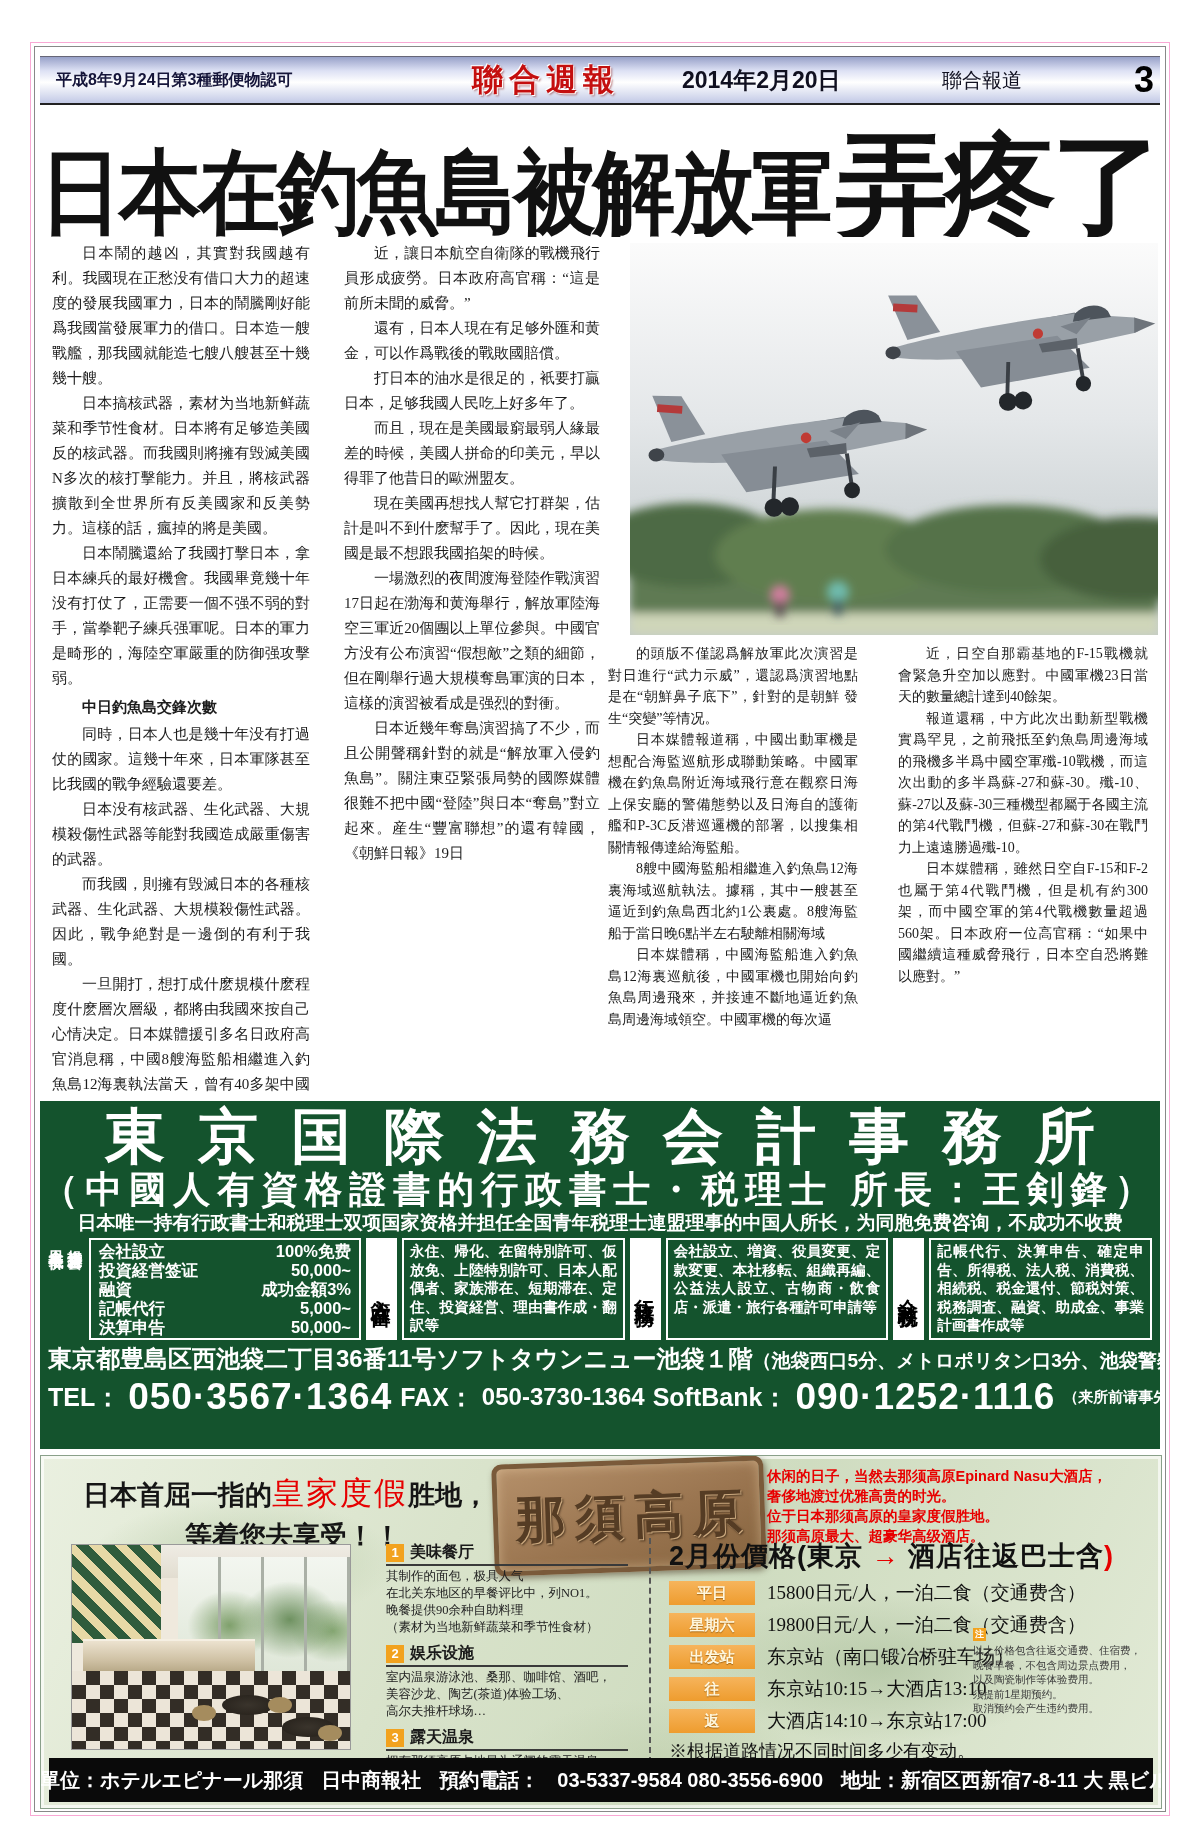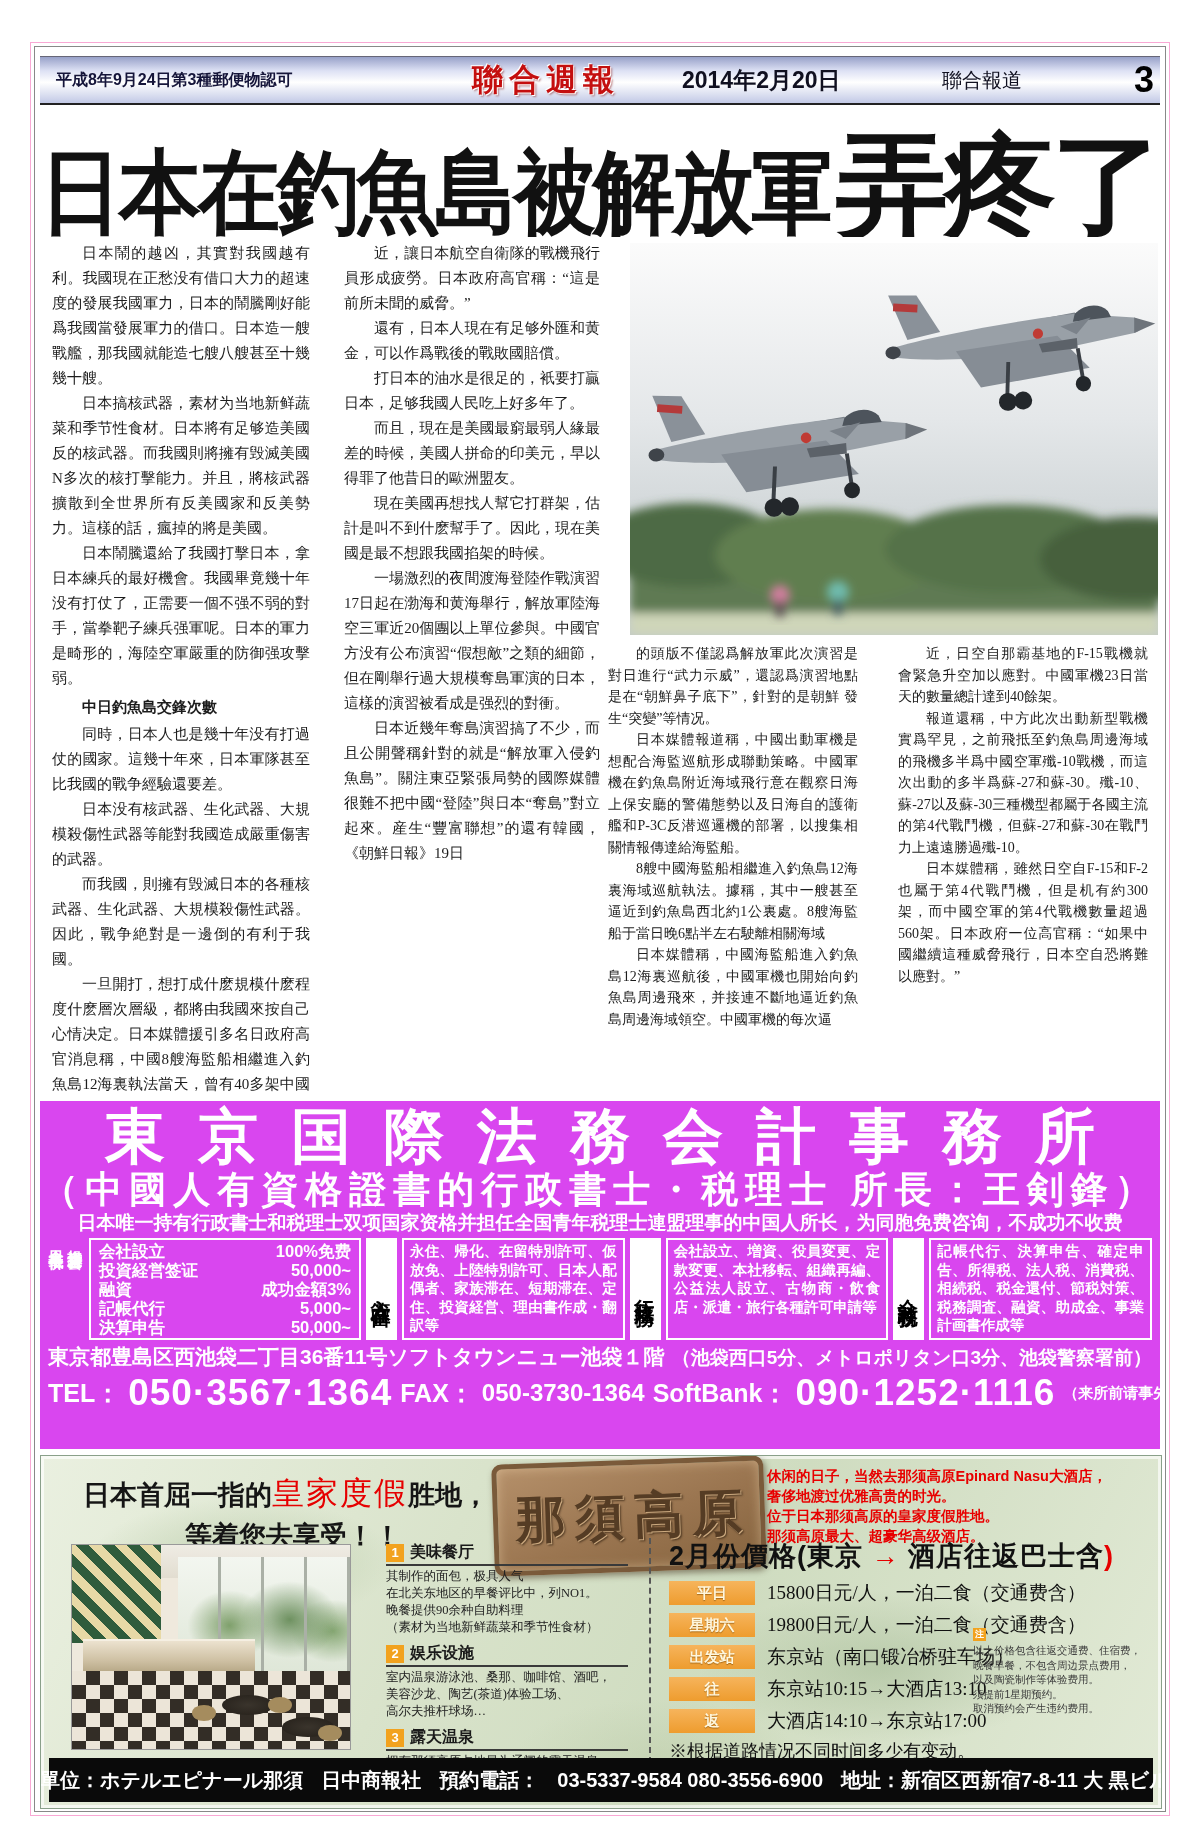--- a/index.html
+++ b/index.html
@@ -33,35 +33,35 @@
   .c3{left:568px;width:250px;padding-top:402px;font-size:14px;line-height:21.5px;}
   .c4{left:858px;width:250px;padding-top:402px;font-size:14px;line-height:21.5px;}
   .article p{margin:0;text-indent:2em;}
   .subhead{font-family:"Liberation Sans","DejaVu Sans",sans-serif;font-weight:bold;text-indent:2.6em;margin:3px 0 !important;}
 
   
   .photo{position:absolute;left:590px;top:2px;width:528px;height:392px;overflow:hidden;}
   .photo svg{display:block;width:100%;height:100%;}
 
   
-  .law-ad{position:absolute;left:9px;top:1058px;width:1120px;height:348px;background:#d946ef;color:#fff;overflow:hidden;}
+  .law-ad{position:absolute;left:9px;top:1058px;width:1120px;height:348px;background:#14532d;color:#fff;overflow:hidden;}
   .law-title{text-align:center;font-weight:900;font-size:60px;line-height:64px;letter-spacing:33px;white-space:nowrap;margin-top:4px;text-indent:33px;}
   .law-subtitle{text-align:center;font-weight:900;font-size:37px;line-height:42px;letter-spacing:7px;white-space:nowrap;}
   .law-tagline{text-align:center;font-weight:bold;font-size:19px;line-height:24px;white-space:nowrap;}
   .law-creds{text-align:center;font-size:15.5px;line-height:19px;white-space:nowrap;}
   .law-table{display:flex;gap:5px;align-items:stretch;height:102px;margin:3px 8px 2px 8px;}
   .vlab-pair{display:flex;gap:2px;}
   .vlab{writing-mode:vertical-rl;text-orientation:upright;font-weight:900;font-size:15px;letter-spacing:1px;line-height:17px;}
   .price-box{border:2px solid #fff;width:252px;padding:2px 8px;display:flex;flex-direction:column;justify-content:space-between;}
   .prow{display:flex;justify-content:space-between;font-weight:bold;font-size:16.5px;line-height:18px;white-space:nowrap;gap:16px;}
   .svc-label{background:#fff;color:#000;writing-mode:vertical-rl;text-orientation:upright;
     font-weight:900;font-size:20px;letter-spacing:3px;padding:1px 2px;display:flex;align-items:center;justify-content:center;}
   .svc-box{border:2px solid #fff;flex:1;font-weight:bold;font-size:14.5px;line-height:18.6px;padding:2px 6px;text-align:justify;}
   .law-address{display:flex;justify-content:space-between;align-items:baseline;font-weight:bold;padding:1px 8px;white-space:nowrap;}
-  .law-address .a-main{font-size:21px;}
+  .law-address .a-main{font-size:24px;}
   .law-address .a-note{font-size:19px;}
   .law-phones{display:flex;align-items:center;gap:8px;padding:0 8px;white-space:nowrap;}
   .ph-label{font-size:25px;font-weight:bold;}
   .ph-big{font-size:37px;font-weight:900;letter-spacing:1px;}
   .ph-mid{font-size:24px;font-weight:bold;}
   .ph-note{font-size:15px;font-weight:bold;}
 
   
   .resort{position:absolute;left:9px;top:1412px;width:1120px;height:352px;border:1px solid #8aa08a;
     background:linear-gradient(115deg,#eaf0e0 0%,#d9e3cb 35%,#cfdcc0 60%,#e2ead6 100%);

